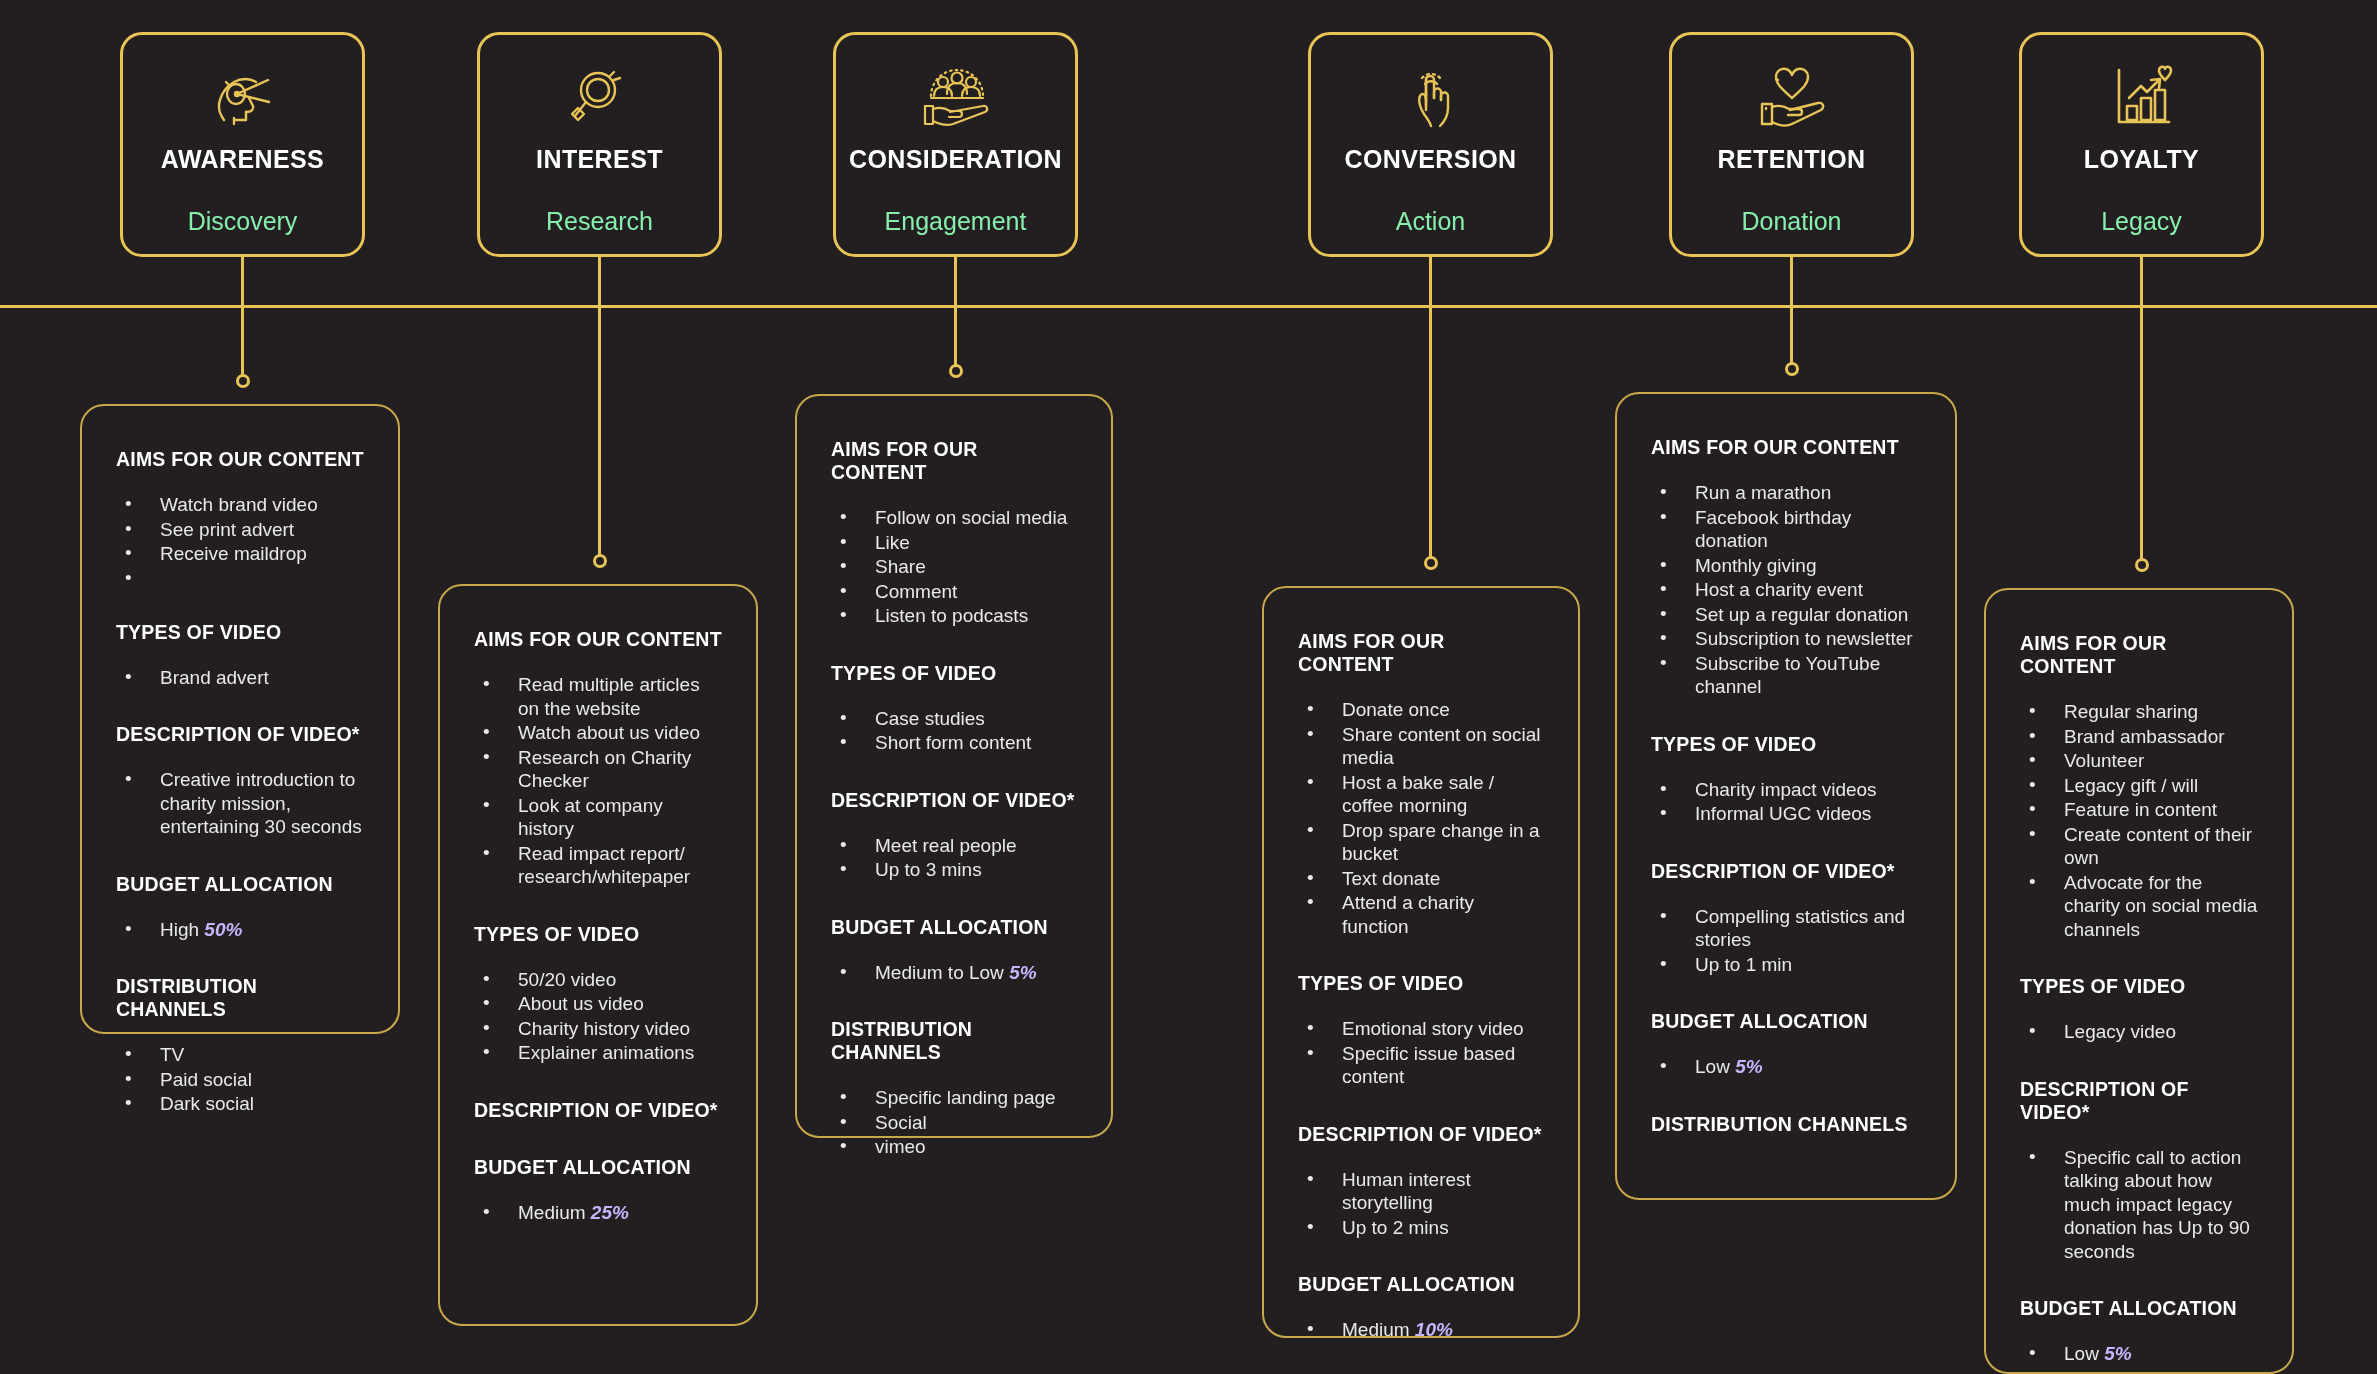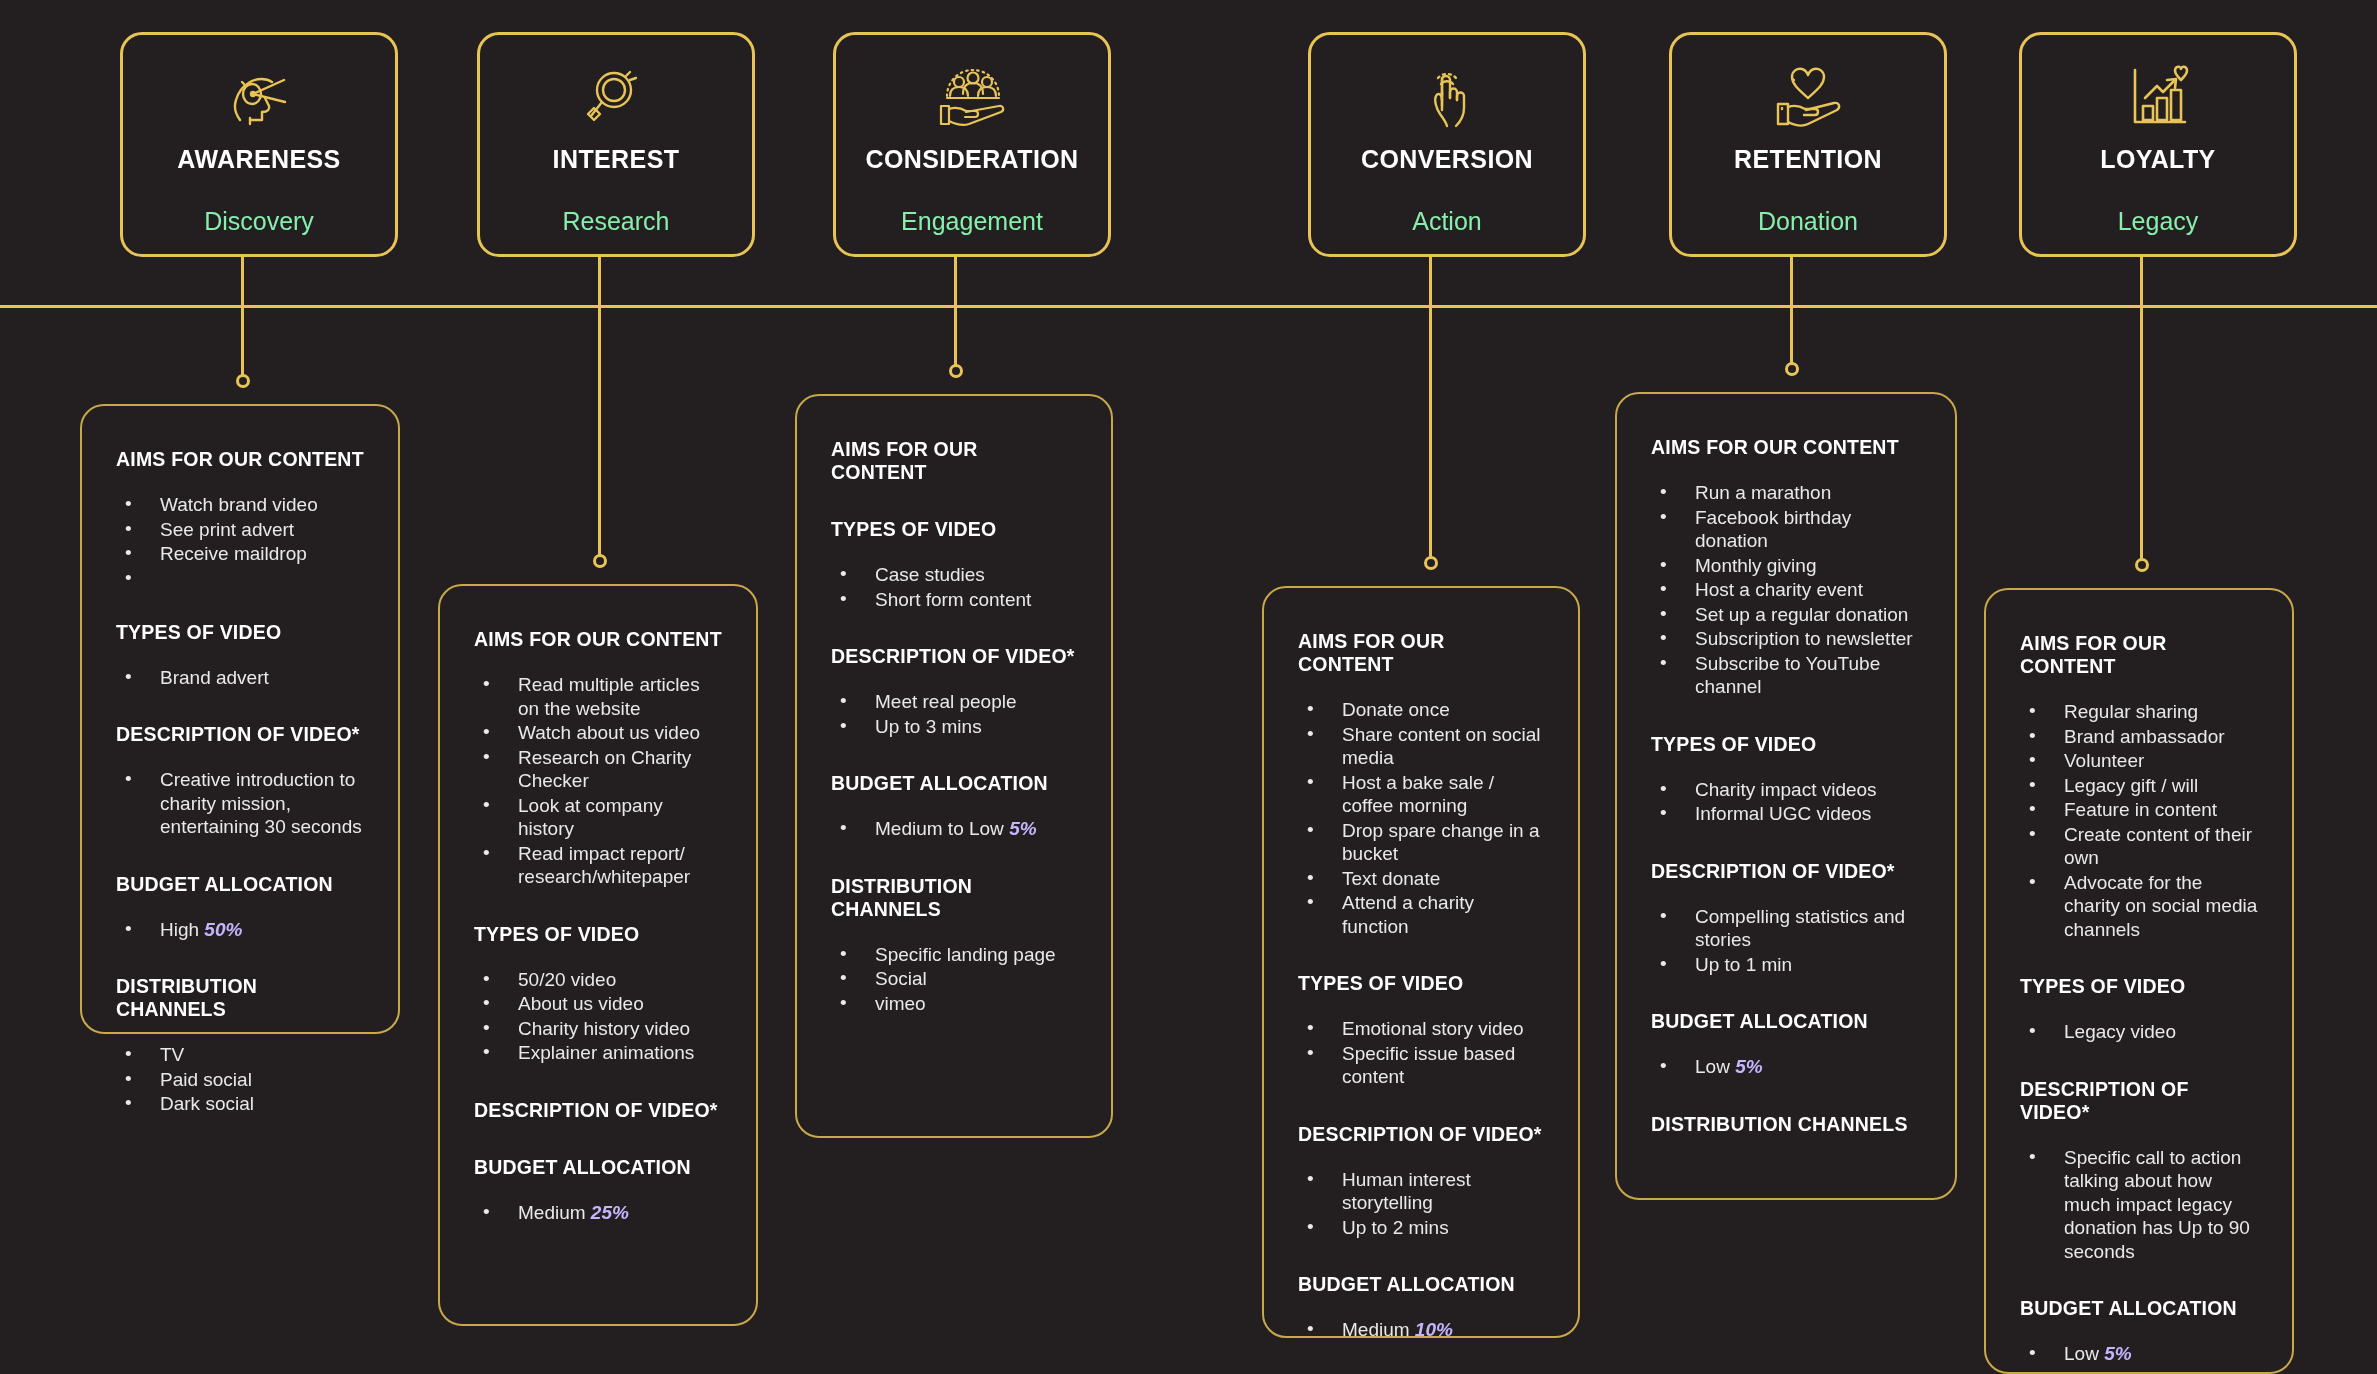--- a/index.html
+++ b/index.html
@@ -28,21 +28,21 @@
   .conn-v{ position:absolute; width:3px; background:#e8c457; }
   .conn-dot{
     position:absolute; width:14px; height:14px;
     border:3px solid #e8c457; border-radius:50%;
     background:#231f20;
   }
 
   
   .stage{
     position:absolute;
-    width:278px; height:225px;
+    width:245px; height:225px;
     border:3px solid #e8c457;
     border-radius:22px;
     background:#231f20;
     display:flex; flex-direction:column;
     align-items:center;
     padding-top:26px;
   }
   .stage .icon{ height:72px; display:flex; align-items:center; justify-content:center; }
   .stage .icon svg{ display:block; }
   .stage .stage-title{
@@ -253,20 +253,27 @@
           <li>Explainer animations</li>
         </ul>
         <div class="sec-head spaced">DESCRIPTION OF VIDEO*</div>
         <div class="sec-head spaced">BUDGET ALLOCATION</div>
         <ul class="blist">
           <li><span>Medium </span><b>25%</b></li>
         </ul>
       </div>
       <div class="detail" style="left: 795px; top: 394px; width: 318px; height: 744px;">
         <div class="sec-head">AIMS FOR OUR CONTENT</div>
+        <ul class="blist">
+          <li>Follow on social media</li>
+          <li>Like</li>
+          <li>Share</li>
+          <li>Comment</li>
+          <li>Listen to podcasts</li>
+        </ul>
         <div class="sec-head spaced">TYPES OF VIDEO</div>
         <ul class="blist">
           <li>Case studies</li>
           <li>Short form content</li>
         </ul>
         <div class="sec-head spaced">DESCRIPTION OF VIDEO*</div>
         <ul class="blist">
           <li>Meet real people</li>
           <li>Up to 3 mins</li>
         </ul>

